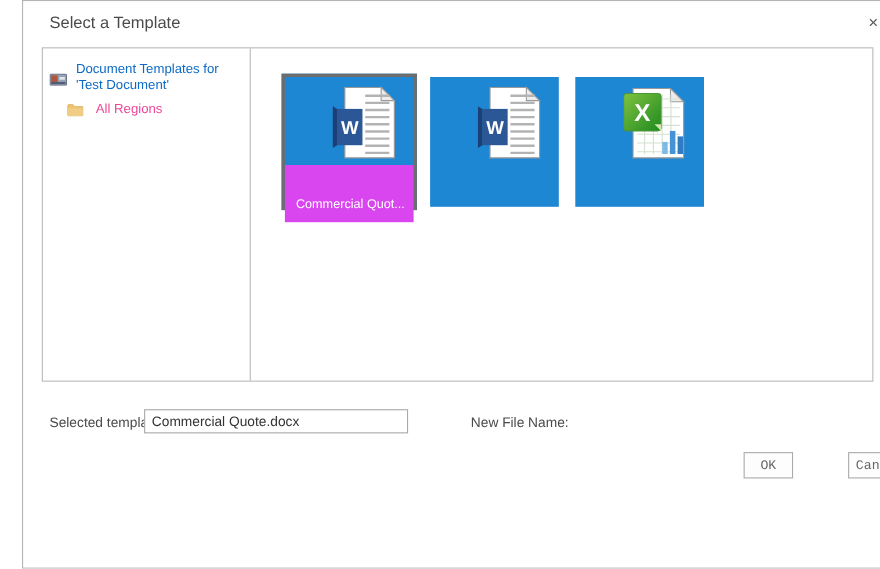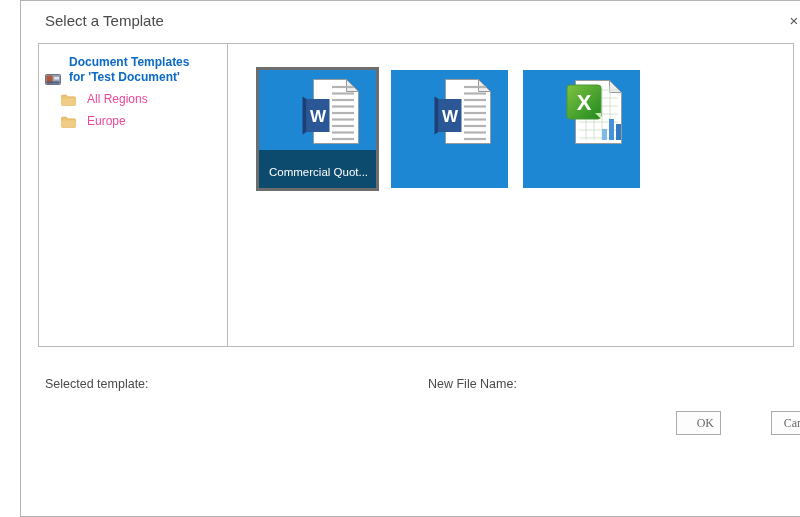--- a/index.html
+++ b/index.html
@@ -6,48 +6,48 @@
   .dialog{position:relative;width:798px;height:515px;border:1px solid #b4b4b4;background:#fff;overflow:hidden;margin-left:20px;}
 
   
   .title{position:absolute;left:24px;top:11px;font-size:15px;color:#4a4a4a;}
   .close{position:absolute;right:14px;top:8px;width:22px;height:22px;display:flex;align-items:center;justify-content:center;
          font-size:15px;color:#555;cursor:pointer;user-select:none;}
 
   
   .panels{position:absolute;left:17px;top:42px;width:756px;height:304px;border:1px solid #b9b9b9;display:flex;box-sizing:border-box;}
   .tree{width:189px;border-right:1px solid #b9b9b9;box-sizing:border-box;padding-top:11px;}
-  .tree-root{display:flex;align-items:flex-end;padding-left:6px;cursor:pointer;font-weight:bold;}
+  .tree-root{display:flex;align-items:center;padding-left:6px;cursor:pointer;}
   .tree-root .node-icon{width:16px;height:13px;margin:2px 8px 0 0;flex:0 0 auto;}
   .tree-root-label{color:#0c6ac4;font-size:12px;line-height:15px;width:138px;}
   .tree-item{display:flex;align-items:center;padding-left:22px;margin-top:7px;cursor:pointer;}
   .tree-item .folder-icon{width:15px;height:12px;margin-right:11px;flex:0 0 auto;}
   .tree-item-label{color:#ec4899;font-size:12px;line-height:15px;}
 
   
   .content{flex:1;padding:26px 0 0 31px;display:flex;align-items:flex-start;}
   .tile{width:117px;height:118px;background:#1e87d4;margin-right:15px;cursor:pointer;position:relative;box-sizing:content-box;}
   .tile.selected{border:3px solid #6d6d6d;margin:-3px 12px -3px -3px;}
   .tile-body{height:80px;display:flex;justify-content:center;align-items:flex-start;padding-top:8px;box-sizing:border-box;}
   .file-icon{transform:translateX(13px);}
-  .tile-label{height:38px;background:#0c4a6e;color:#fff;font-size:11.5px;display:flex;align-items:flex-end;
+  .tile-label{height:52px;background:#d946ef;color:#fff;font-size:11.5px;display:flex;align-items:flex-end;
               padding:0 0 10px 10px;box-sizing:border-box;white-space:nowrap;overflow:hidden;}
 
   
   .field-label{position:absolute;font-size:12.5px;color:#4a4a4a;top:376px;}
   .lbl-selected{left:24px;}
   .lbl-newfile{left:407px;}
   .field-input{position:absolute;top:371px;height:22px;border:1px solid #a8a8a8;box-sizing:border-box;
                font-family:"Liberation Sans","DejaVu Sans",sans-serif;font-size:12.5px;color:#333;padding:0 6px;background:#fff;}
   .inp-selected{left:110px;width:240px;}
   .inp-newfile{left:484px;width:237px;}
 
   
   .btn{position:absolute;top:410px;height:24px;background:#fdfdfd;border:1px solid #ababab;color:#666;
-       font-family:Liberation Serif, serif;font-size:12px;cursor:pointer;box-sizing:border-box;text-align:right;}
+       font-family:Liberation Mono, monospace;font-size:12px;cursor:pointer;box-sizing:border-box;}
   .btn-ok{left:655px;width:45px;}
   .btn-cancel{left:750px;width:53px;}
 </style>
 </head>
 <body>
 
 <div class="dialog">
 
   <div class="title">Select a Template</div>
   <div class="close">×</div>
@@ -63,27 +63,20 @@
           <rect x="1.5" y="9.5" width="13" height="2" fill="#4f5d7d"></rect>
         </svg>
         <span class="tree-root-label">Document Templates for 'Test Document'</span>
       </div>
       <div class="tree-item">
         <svg class="folder-icon" viewBox="0 0 15 12">
           <path d="M0.5,2.2 q0,-1.2 1.2,-1.2 h3.6 l1.6,1.8 h6.6 q1,0 1,1 v6.5 q0,1.2 -1.2,1.2 h-11.6 q-1.2,0 -1.2,-1.2 z" fill="#ecc372" stroke="#d9ab53" stroke-width="0.6"></path>
           <path d="M0.5,4.5 h14 v5.8 q0,1.2 -1.2,1.2 h-11.6 q-1.2,0 -1.2,-1.2 z" fill="#f0cd86"></path>
         </svg>
         <span class="tree-item-label">All Regions</span>
-      </div>
-      <div class="tree-item">
-        <svg class="folder-icon" viewBox="0 0 15 12">
-          <path d="M0.5,2.2 q0,-1.2 1.2,-1.2 h3.6 l1.6,1.8 h6.6 q1,0 1,1 v6.5 q0,1.2 -1.2,1.2 h-11.6 q-1.2,0 -1.2,-1.2 z" fill="#ecc372" stroke="#d9ab53" stroke-width="0.6"></path>
-          <path d="M0.5,4.5 h14 v5.8 q0,1.2 -1.2,1.2 h-11.6 q-1.2,0 -1.2,-1.2 z" fill="#f0cd86"></path>
-        </svg>
-        <span class="tree-item-label">Europe</span>
       </div>
     </div>
 
     <div class="content">
 
       <div class="tile selected">
         <div class="tile-body">
           <svg class="file-icon" width="58" height="68" viewBox="0 0 58 68">
             <path d="M11.5,1.5 h33 l12,12 v52 h-45 z" fill="#fff" stroke="#9a9a9a" stroke-width="1"></path>
             <path d="M44.5,1.5 l12,12 h-12 z" fill="#ededed" stroke="#9a9a9a" stroke-width="1"></path>
@@ -162,19 +155,20 @@
             <text x="18" y="32" text-anchor="middle" font-family="Liberation Sans, sans-serif" font-size="22" font-weight="bold" fill="#fff">X</text>
             <path d="M29,35 l6,6 v-6 z" fill="#cde8b0"></path>
           </svg>
         </div>
       </div>
 
     </div>
   </div>
 
   <span class="field-label lbl-selected">Selected template:</span>
+  <input class="field-input inp-selected" type="text" value="Commercial Quote.docx" style="">
 
   <span class="field-label lbl-newfile">New File Name:</span>
 
   <button class="btn btn-ok">OK</button>
   <button class="btn btn-cancel">Cancel</button>
 
 </div>
 
 </body></html>

